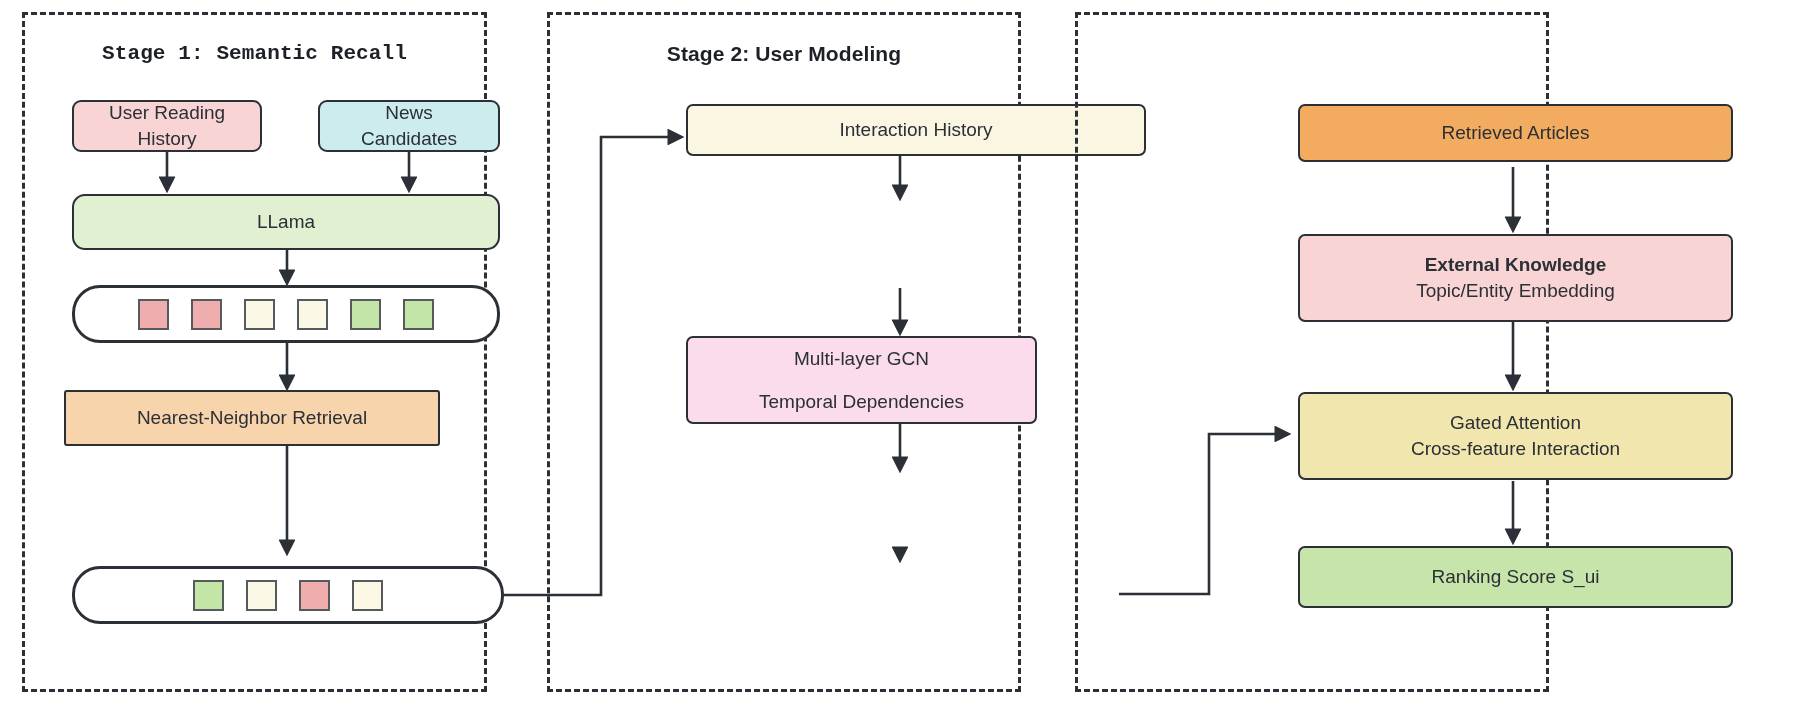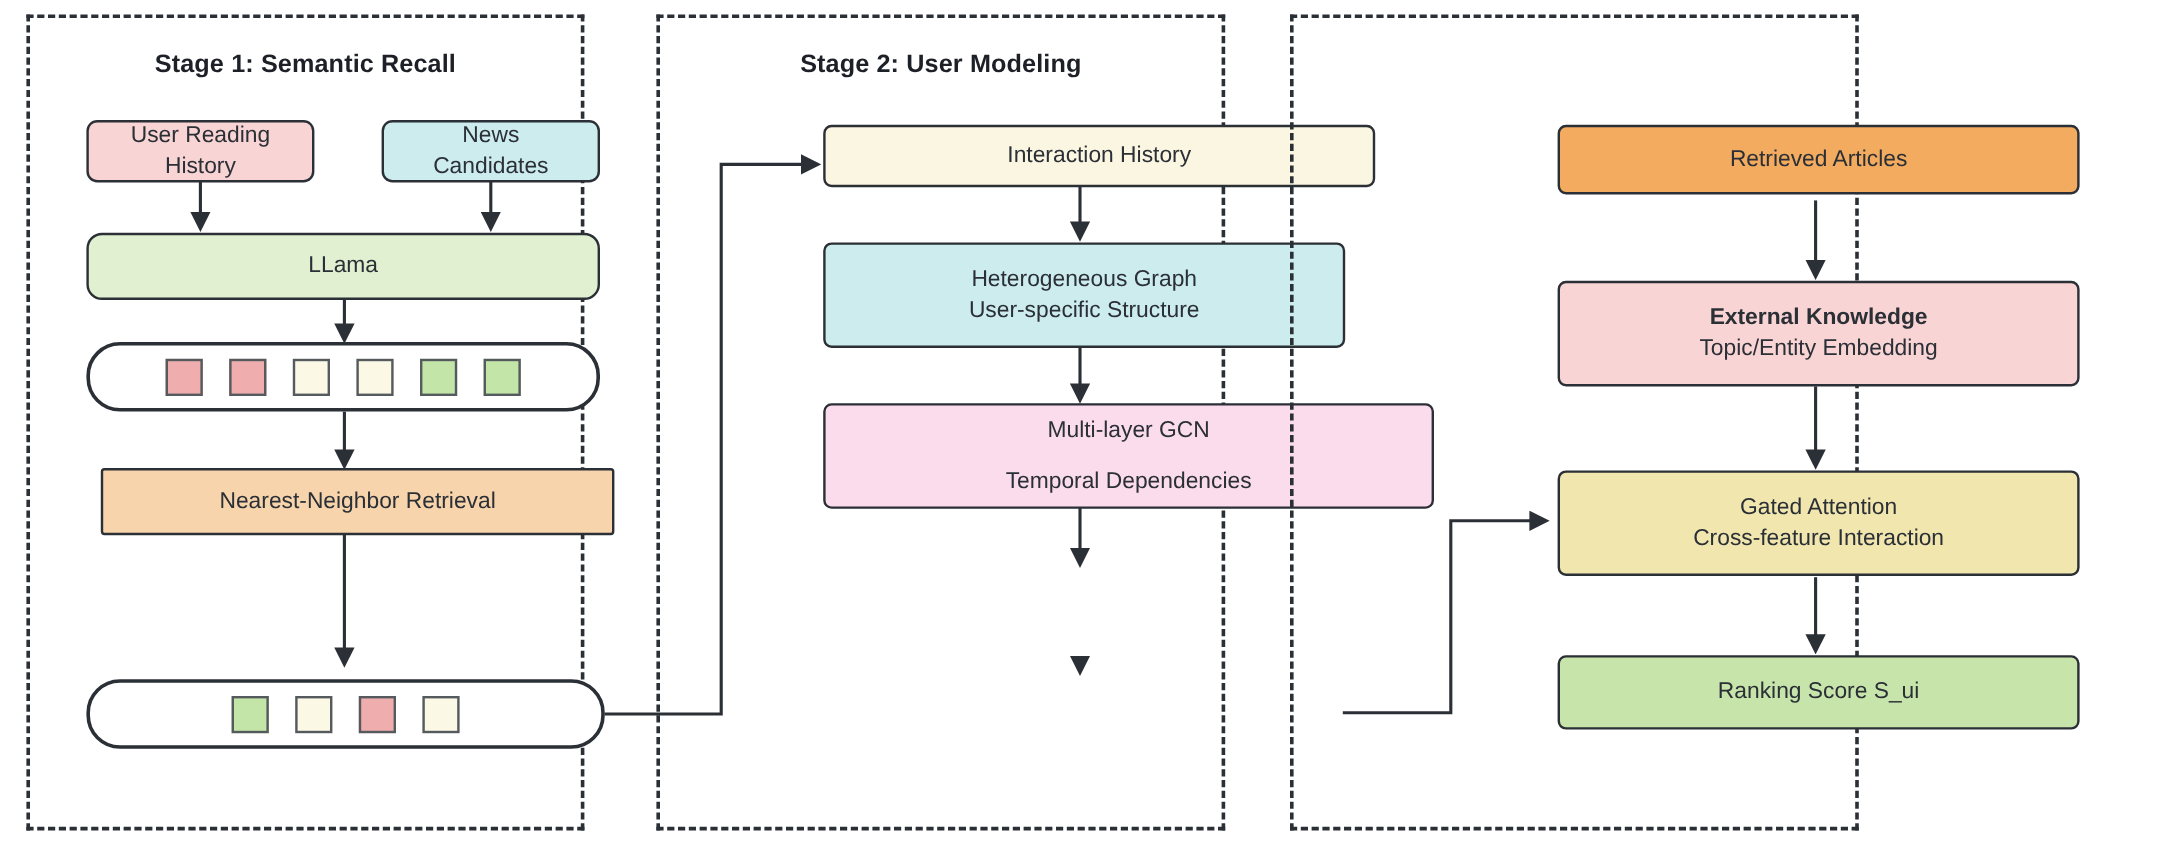--- a/index.html
+++ b/index.html
@@ -119,21 +119,21 @@
 
       <path d="M 1119,594 L 1209,594 L 1209,434 L 1288,434"></path>
 
       <path d="M 1513,167 L 1513,230"></path>
       <path d="M 1513,322 L 1513,388"></path>
       <path d="M 1513,481 L 1513,542"></path>
     </g>
   </svg>
 
   <div class="stage" id="stage-1"></div>
-  <div class="stage-title" style="left:22px; width:465px; top:42px;">Stage 1: Semantic Recall</div>
+  <div class="stage-title" style="left:22px; width:465px; top:42px;font-family:Liberation Mono, monospace;">Stage 1: Semantic Recall</div>
 
   <div class="node" style="left:318px; top:100px; width:182px; height:52px; background:#cdeced; border-radius:9px;">
     <span class="l1">News</span>
     <span class="l2">Candidates</span>
   </div>
 
   <div class="node" style="left:72px; top:100px; width:190px; height:52px; background:#f8d4d4; border-radius:9px;">
     <span class="l1">User Reading</span>
     <span class="l2">History</span>
   </div>
@@ -144,44 +144,40 @@
 
   <div class="pill" style="left:72px; top:285px; width:428px; height:58px;">
     <span class="chip" style="background:#efadad;"></span>
     <span class="chip" style="background:#efadad;"></span>
     <span class="chip" style="background:#fbf8e6;"></span>
     <span class="chip" style="background:#fbf8e6;"></span>
     <span class="chip" style="background:#c3e6a8;"></span>
     <span class="chip" style="background:#c3e6a8;"></span>
   </div>
 
-  <div class="node" style="left:84px; top:390px; width:428px; height:56px; background:#f7d4ab; border-radius:3px;">
+  <div class="node" style="left:64px; top:390px; width:376px; height:56px; background:#f7d4ab; border-radius:3px;">
     <span class="l1">Nearest-Neighbor Retrieval</span>
   </div>
 
   <div class="pill" style="left:72px; top:566px; width:432px; height:58px;">
     <span class="chip" style="background:#c3e6a8;"></span>
     <span class="chip" style="background:#fbf8e6;"></span>
     <span class="chip" style="background:#efadad;"></span>
     <span class="chip" style="background:#fbf8e6;"></span>
   </div>
 
   <div class="stage" id="stage-2"></div>
   <div class="stage-title" style="left:547px; width:474px; top:42px;">Stage 2: User Modeling</div>
 
   <div class="node" style="left:686px; top:104px; width:460px; height:52px; background:#fbf6e1;">
     <span class="l1">Interaction History</span>
   </div>
 
-  <div class="node" style="left:686px; top:202px; width:435px; height:88px; background:#cdeced;">
-    <span class="l1">Heterogeneous Graph</span>
-    <span class="l2">User-specific Structure</span>
-  </div>
-
-  <div class="node" style="left:686px; top:336px; width:509px; height:88px; background:#fbdcec;gap:17px;">
+
+  <div class="node" style="left:686px; top:336px; width:351px; height:88px; background:#fbdcec;gap:17px;">
     <span class="l1">Multi-layer GCN</span>
     <span class="l2">Temporal Dependencies</span>
   </div>
 
 
   <div class="stage" id="stage-3"></div>
 
   <div class="node" style="left:1298px; top:104px; width:435px; height:58px; background:#f2ab5f;">
     <span class="l1">Retrieved Articles</span>
   </div>

